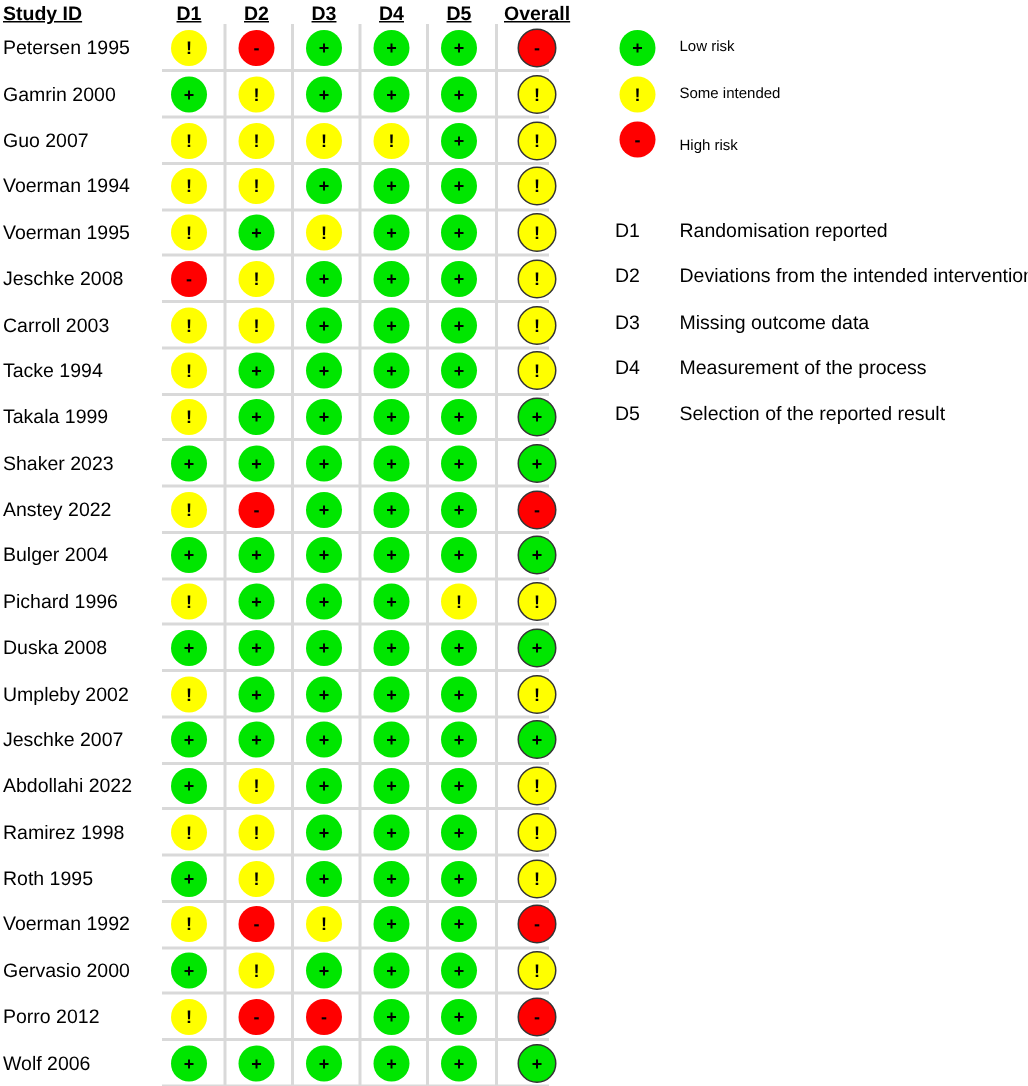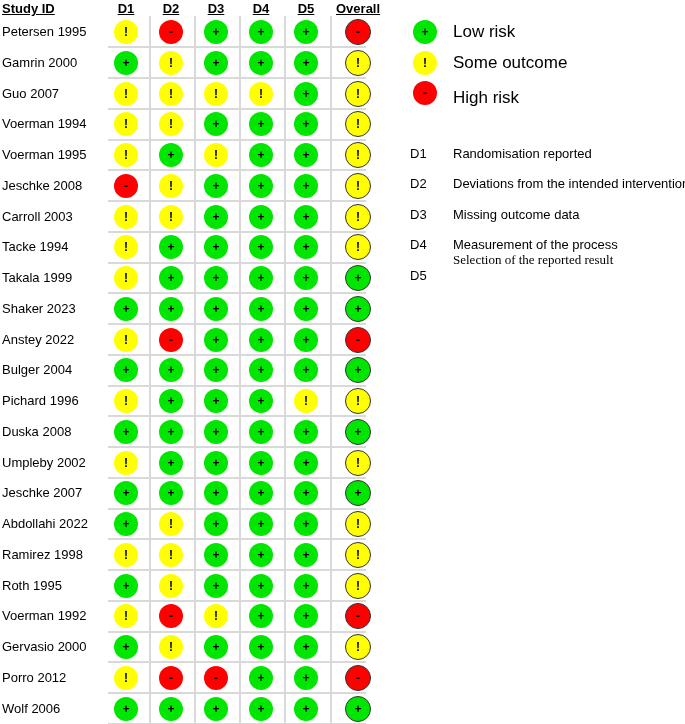--- a/index.html
+++ b/index.html
@@ -10,21 +10,21 @@
   .hdr-col { width:44px; text-align:center; }
   .grid { position:absolute; left:108px; top:16px; width:258px; height:708px; }
   .vline { position:absolute; top:0; bottom:0; width:2px; background:#d9d9d9; }
   .hline { position:absolute; left:0; width:258px; height:2px; background:#d9d9d9; }
   .row-label { position:absolute; left:2px; font-size:13px; height:18px; line-height:18px; white-space:nowrap; }
   .dot { position:absolute; width:24px; height:24px; border-radius:50%; display:flex; align-items:center; justify-content:center; font-size:12px; font-weight:bold; line-height:1; }
   .dot.overall { width:26px; height:26px; border:1px solid #333; }
   .low { background:#00e600; }
   .some { background:#ffff00; }
   .high { background:#ff0000; }
-  .legend-label { position:absolute; left:453px; font-size:17px; line-height:16px; white-space:nowrap; }
+  .legend-label { position:absolute; left:453px; font-size:10px; line-height:16px; white-space:nowrap; }
   .dom-code { position:absolute; left:410px; font-size:13px; line-height:16px; }
   .dom-desc { position:absolute; left:453px; font-size:13px; line-height:16px; white-space:nowrap; }
 </style>
 </head>
 <body>
 
 <div id="plot">
   <div class="hdr hdr-study">Study ID</div>
   <div id="col-headers">
       <div class="hdr hdr-col" style="left: 104px;">D1</div>
@@ -226,26 +226,26 @@
       <div class="dot low" style="left: 249px; top: 696.5px;">+</div>
       <div class="dot low" style="left: 294px; top: 696.5px;">+</div>
       <div class="dot low overall" style="left: 345px; top: 695.5px;">+</div>
     </div>
 </div>
 
 <div id="legend">
     <div class="dot low" style="left: 413px; top: 20px;">+</div>
     <div class="legend-label" style="top: 24px;">Low risk</div>
     <div class="dot some" style="left: 413px; top: 51px;">!</div>
-    <div class="legend-label" style="top: 55px;">Some outcome</div>
+    <div class="legend-label" style="top: 55px;">Some intended</div>
     <div class="dot high" style="left: 413px; top: 81px;">-</div>
     <div class="legend-label" style="top: 90px;">High risk</div>
     <div class="dom-code" style="top: 146px;">D1</div>
     <div class="dom-desc" style="top: 146px;">Randomisation reported</div>
     <div class="dom-code" style="top: 176px;">D2</div>
     <div class="dom-desc" style="top: 176px;">Deviations from the intended interventions</div>
     <div class="dom-code" style="top: 207px;">D3</div>
     <div class="dom-desc" style="top: 207px; text-align: center;">Missing outcome data</div>
     <div class="dom-code" style="top: 237px;">D4</div>
     <div class="dom-desc" style="top: 237px;">Measurement of the process</div>
     <div class="dom-code" style="top: 268px;">D5</div>
-    <div class="dom-desc" style="top: 252px; font-family: Liberation Serif, serif;">Selection of the reported result</div>
+    <div class="dom-desc" style="top: 268px;">Selection of the reported result</div>
   </div>
 
 </body></html>

